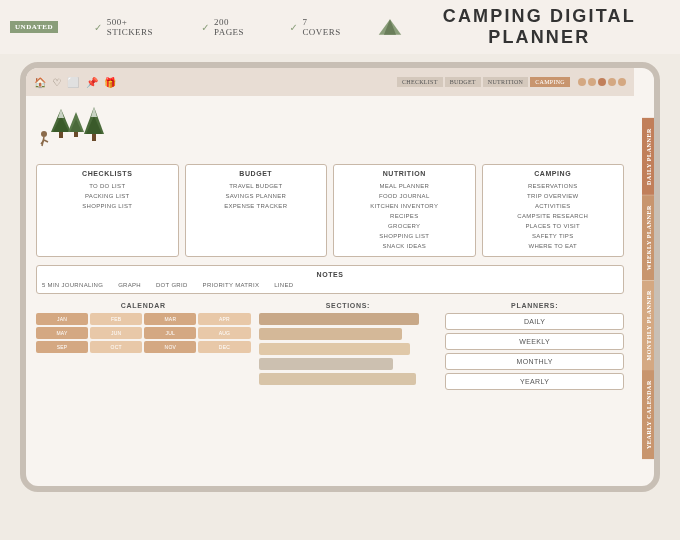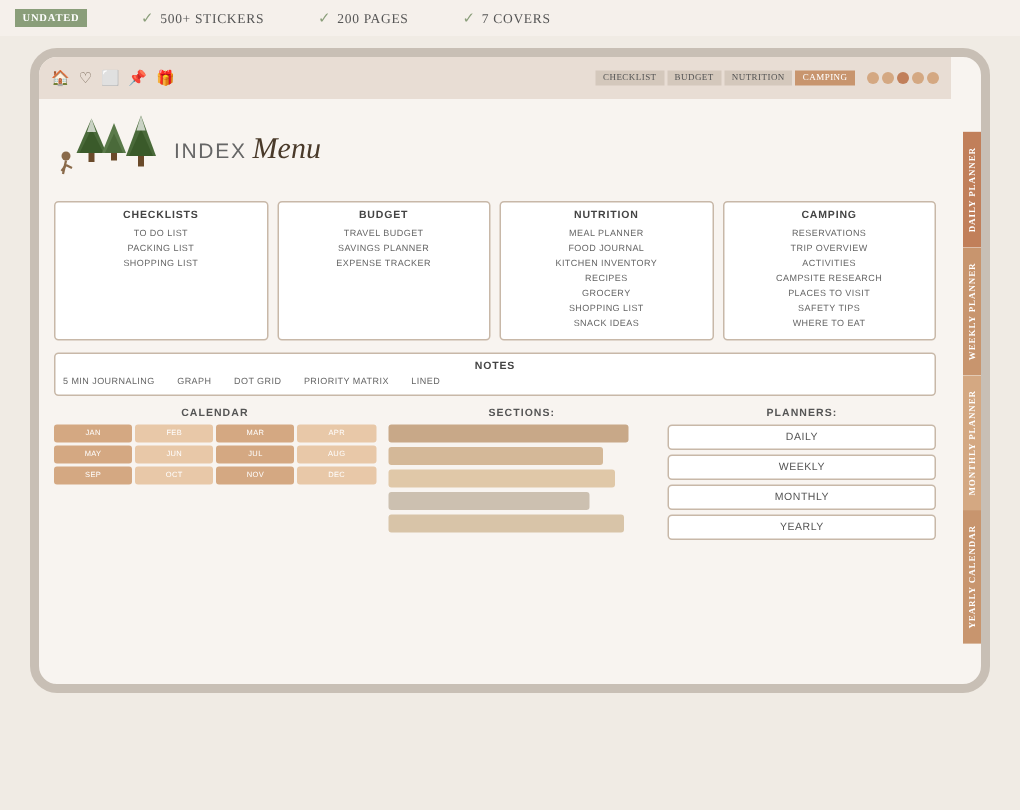--- a/index.html
+++ b/index.html
@@ -320,20 +320,28 @@
       <span>500+ STICKERS</span>
     </div>
     <div class="banner-item">
       <span class="check-icon">✓</span>
       <span>200 PAGES</span>
     </div>
     <div class="banner-item">
       <span class="check-icon">✓</span>
       <span>7 COVERS</span>
     </div>
+    <div style="margin: 0 auto; display:flex; align-items:center;">
+
+      <svg width="30" height="22" viewBox="0 0 30 22" style="margin-right:6px;">
+        <polygon points="15,2 2,20 28,20" fill="#8a9e7a"></polygon>
+        <polygon points="15,2 8,20 22,20" fill="#6a7e5a"></polygon>
+      </svg>
+      <span class="main-title">CAMPING DIGITAL PLANNER</span>
+    </div>
   </div>
 
   <div style="position:relative; margin-top:8px;">
     <div class="tablet">
 
       <div class="top-nav">
         <div class="nav-icons">
           <span class="nav-icon">🏠</span>
           <span class="nav-icon">♡</span>
           <span class="nav-icon">⬜</span>
@@ -373,24 +381,20 @@
               <polygon points="40,8 32,28 48,28" fill="#5a7a4a"></polygon>
               <polygon points="40,15 34,28 46,28" fill="#4a6a3a"></polygon>
               <rect x="38" y="28" width="4" height="5" fill="#6a4a2a"></rect>
               <polygon points="58,3 48,30 68,30" fill="#4a6a3a"></polygon>
               <polygon points="58,12 50,30 66,30" fill="#3a5a2a"></polygon>
               <rect x="56" y="30" width="4" height="7" fill="#6a4a2a"></rect>
 
               <polygon points="25,5 22,14 28,14" fill="white" opacity="0.7"></polygon>
               <polygon points="58,3 55,13 61,13" fill="white" opacity="0.7"></polygon>
             </svg>
-          </div>
-          <div>
-            <span class="index-title">INDEX</span>
-            <span class="menu-title">Menu</span>
           </div>
         </div>
 
         <div class="sections-grid">
 
           <div class="section-box">
             <div class="section-title">CHECKLISTS</div>
             <div class="section-item">TO DO LIST</div>
             <div class="section-item">PACKING LIST</div>
             <div class="section-item">SHOPPING LIST</div>

